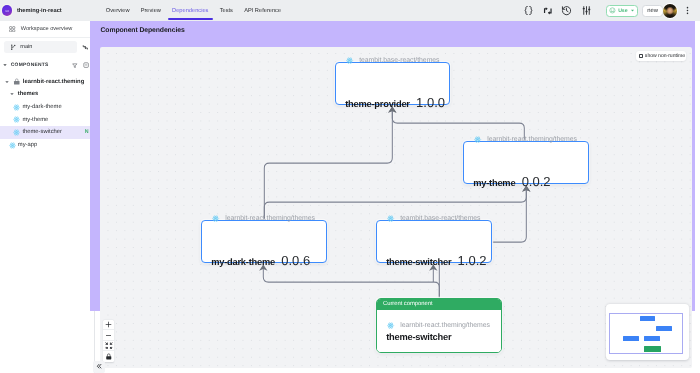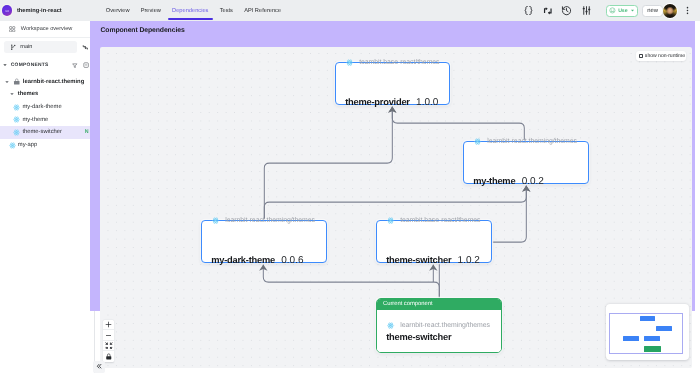--- a/index.html
+++ b/index.html
@@ -131,21 +131,21 @@
     display:flex; flex-direction:column; justify-content:center;
   }
   .gnode .gscope {
     display:flex; align-items:center; gap:5.5px; padding-left:10.5px; height:12px;
   }
   .gnode .gscope-txt { font-size:6.9px; color:#9da1a8; letter-spacing:-0.05px; white-space:nowrap; }
   .gnode .gname {
     display:flex; align-items:baseline; gap:6.3px; padding-left:9.2px; margin-top:0.4px;
   }
   .gnode .gname-txt { font-size:9.3px; font-weight:700; color:#16181b; letter-spacing:-0.22px; white-space:nowrap; }
-  .gnode .gver { font-size:10px; color:#26292d; letter-spacing:0.0px;margin-top:30px; }
+  .gnode .gver { font-size:13px; color:#26292d; letter-spacing:0.0px;margin-top:30px; }
   .gnode.green { border:1.5px solid #2fab62; border-radius:5px; overflow:hidden; padding:0; justify-content:flex-start; }
   .gnode.green .ghdr {
     height:11px; background:#2fab62; color:#fff; font-size:5.9px;
     display:flex; align-items:center; padding-left:6px; letter-spacing:-0.05px;
   }
   .gnode.green .gbody { flex:1; background:#fff; display:flex; flex-direction:column; justify-content:center; }
 
   
   .zoomctl {
     position:absolute; left:3.6px; top:273.1px; width:11px;

